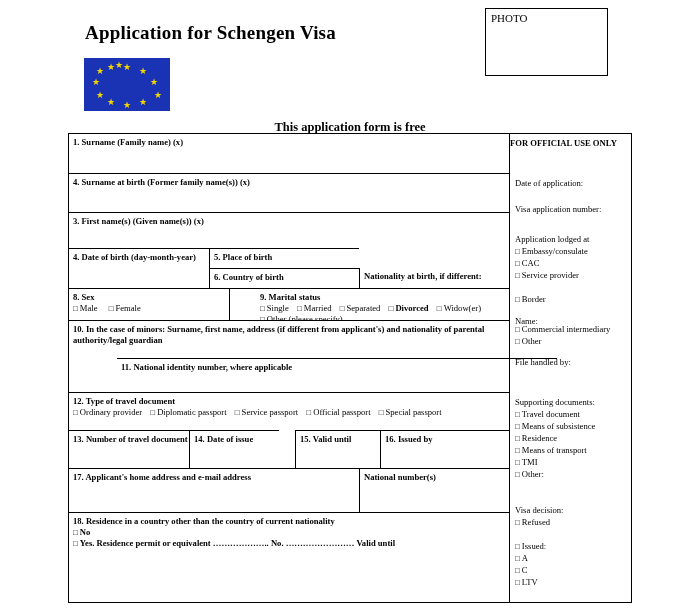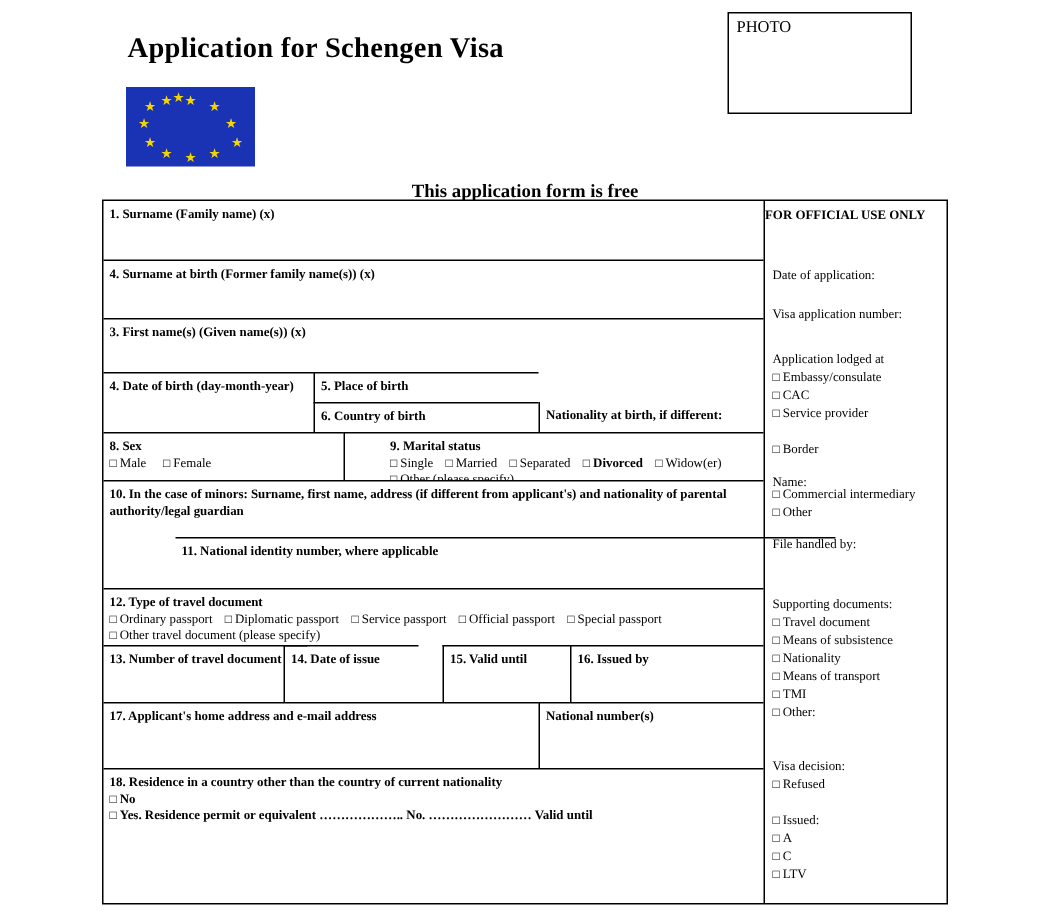--- a/index.html
+++ b/index.html
@@ -177,28 +177,25 @@
       </span>
     </div>
 
     <div class="cell lbl bt" style="left:0;top:186px;width:440px;height:38px;">10. In the case of minors: Surname, first name, address (if different from applicant's) and nationality of parental authority/legal guardian</div>
 
     <div class="cell lbl bt" style="left:0;top:224px;width:440px;height:34px;margin-left:48px;">11. National identity number, where applicable</div>
 
     <div class="cell bt" style="left:0;top:258px;width:440px;height:38px;">
       <span class="lbl optline">12. Type of travel document</span>
       <span class="optline">
-        <span class="opt ck" style="margin-right:6px;">Ordinary passport</span>
+        <span class="opt ck" style="margin-right:6px;">Ordinary provider</span>
         <span class="opt ck" style="margin-right:6px;">Diplomatic passport</span>
         <span class="opt ck" style="margin-right:6px;">Service passport</span>
         <span class="opt ck" style="margin-right:6px;">Official passport</span>
         <span class="opt ck" style="margin-right:0;">Special passport</span>
-      </span>
-      <span class="optline">
-        <span class="opt ck">Other travel document (please specify)</span>
       </span>
     </div>
 
     <div class="cell lbl bt" style="left:0;top:296px;width:136px;height:38px;">13. Number of travel document</div>
     <div class="cell lbl bt bl" style="left:120px;top:296px;width:90px;height:38px;">14. Date of issue</div>
     <div class="cell lbl bt bl" style="left:226px;top:296px;width:85px;height:38px;">15. Valid until</div>
     <div class="cell lbl bt bl" style="left:311px;top:296px;width:129px;height:38px;">16. Issued by</div>
 
     <div class="cell lbl bt" style="left:0;top:334px;width:290px;height:44px;">17. Applicant's home address and e-mail address</div>
     <div class="cell lbl bt bl" style="left:290px;top:334px;width:150px;height:44px;">National number(s)</div>
@@ -220,21 +217,21 @@
       <div class="rc-item ck" style="top:123px;">CAC</div>
       <div class="rc-item ck" style="top:135px;">Service provider</div>
       <div class="rc-item ck" style="top:147px;margin-top:42px;">Commercial intermediary</div>
       <div class="rc-item ck" style="top:159px;">Border</div>
       <div class="rc-item" style="top:181px;">Name:</div>
       <div class="rc-item ck" style="top:201px;">Other</div>
       <div class="rc-item" style="top:222px;">File handled by:</div>
       <div class="rc-item" style="top:262px;">Supporting documents:</div>
       <div class="rc-item ck" style="top:274px;">Travel document</div>
       <div class="rc-item ck" style="top:286px;">Means of subsistence</div>
-      <div class="rc-item ck" style="top:298px;">Nationality</div>
+      <div class="rc-item ck" style="top:298px;">Residence</div>
       <div class="rc-item ck" style="top:310px;">Means of transport</div>
       <div class="rc-item ck" style="top:322px;">TMI</div>
       <div class="rc-item ck" style="top:334px;">Other:</div>
       <div class="rc-item" style="top:370px;">Visa decision:</div>
       <div class="rc-item ck" style="top:382px;">Refused</div>
       <div class="rc-item ck" style="top:406px;">Issued:</div>
       <div class="rc-item ck" style="top:418px;">A</div>
       <div class="rc-item ck" style="top:430px;">C</div>
       <div class="rc-item ck" style="top:442px;">LTV</div>
     </div>

